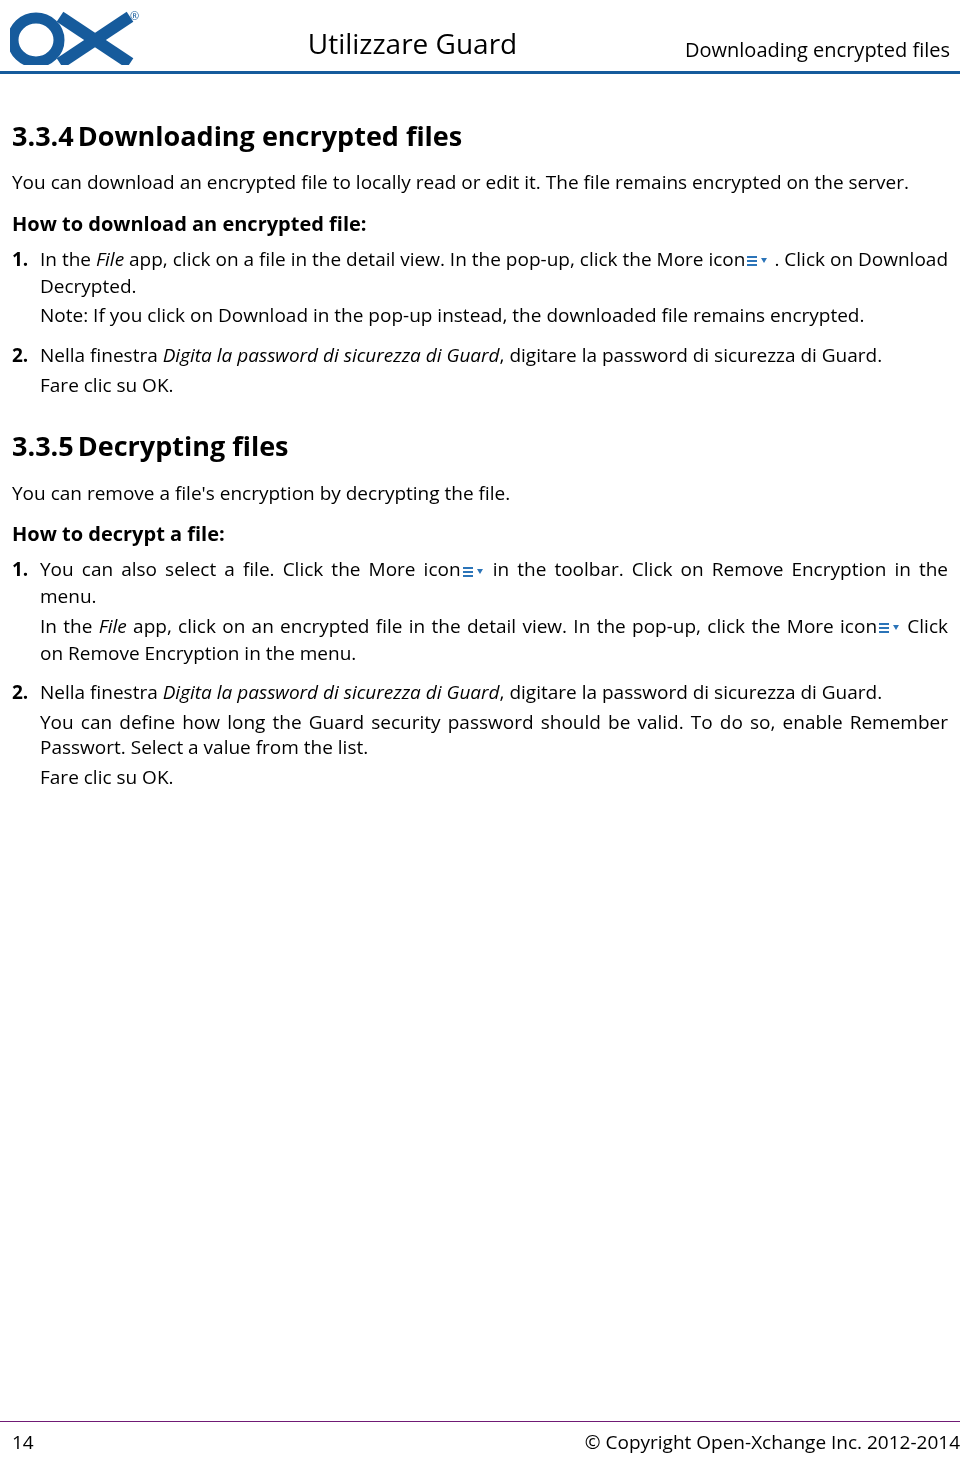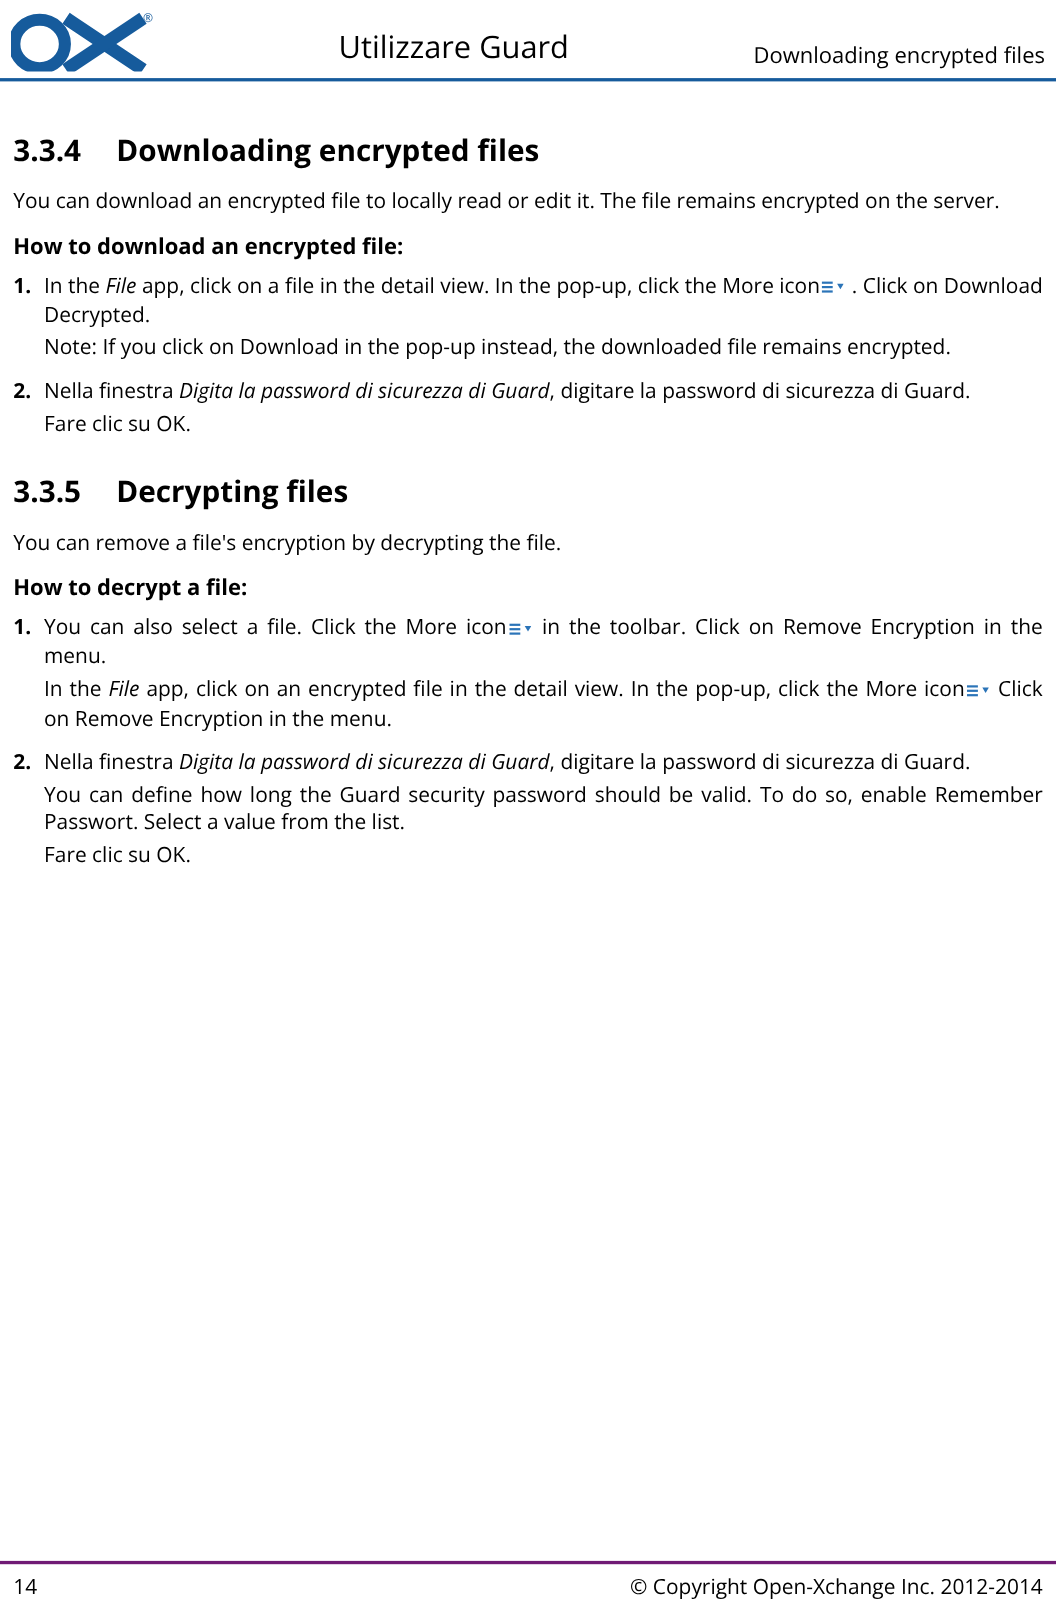--- a/index.html
+++ b/index.html
@@ -35,21 +35,21 @@
     white-space: nowrap;
   }
   .content {
     padding: 24px 12px 0 12px;
   }
   h2 {
     font-size: 27px;
     font-weight: 700;
     margin: 20px 0 16px 0;
   }
-  h2 .secnum { margin-right: 32px; }
+  h2 .secnum { margin-right: 4px; }
   p { margin-bottom: 14px; }
   .proc-title {
     font-size: 20px;
     font-weight: 700;
     margin: 14px 0 10px 0;
   }
   ol.procedure {
     list-style: none;
     padding: 0;
     margin: 0 0 26px 0;
@@ -73,22 +73,22 @@
   .more-icon {
     display: inline-block;
     vertical-align: middle;
     margin: 0 2px;
   }
   .footer {
     position: absolute;
     bottom: 0;
     left: 0;
     right: 0;
-    border-top: 3px solid #701a75;
-    padding: 8px 12px 10px 12px;
+    border-top: 1px solid #701a75;
+    padding: 8px 0 10px 12px;
     display: flex;
     justify-content: space-between;
     font-size: 19px;
   }
 </style>
 </head>
 <body>
 
 <div class="header">
   <div class="logo">

